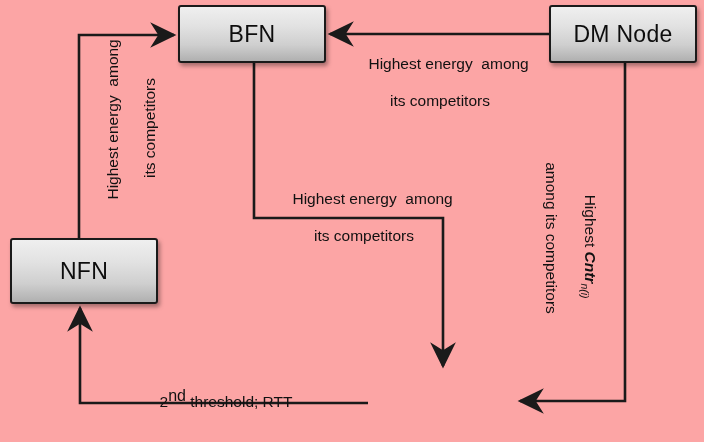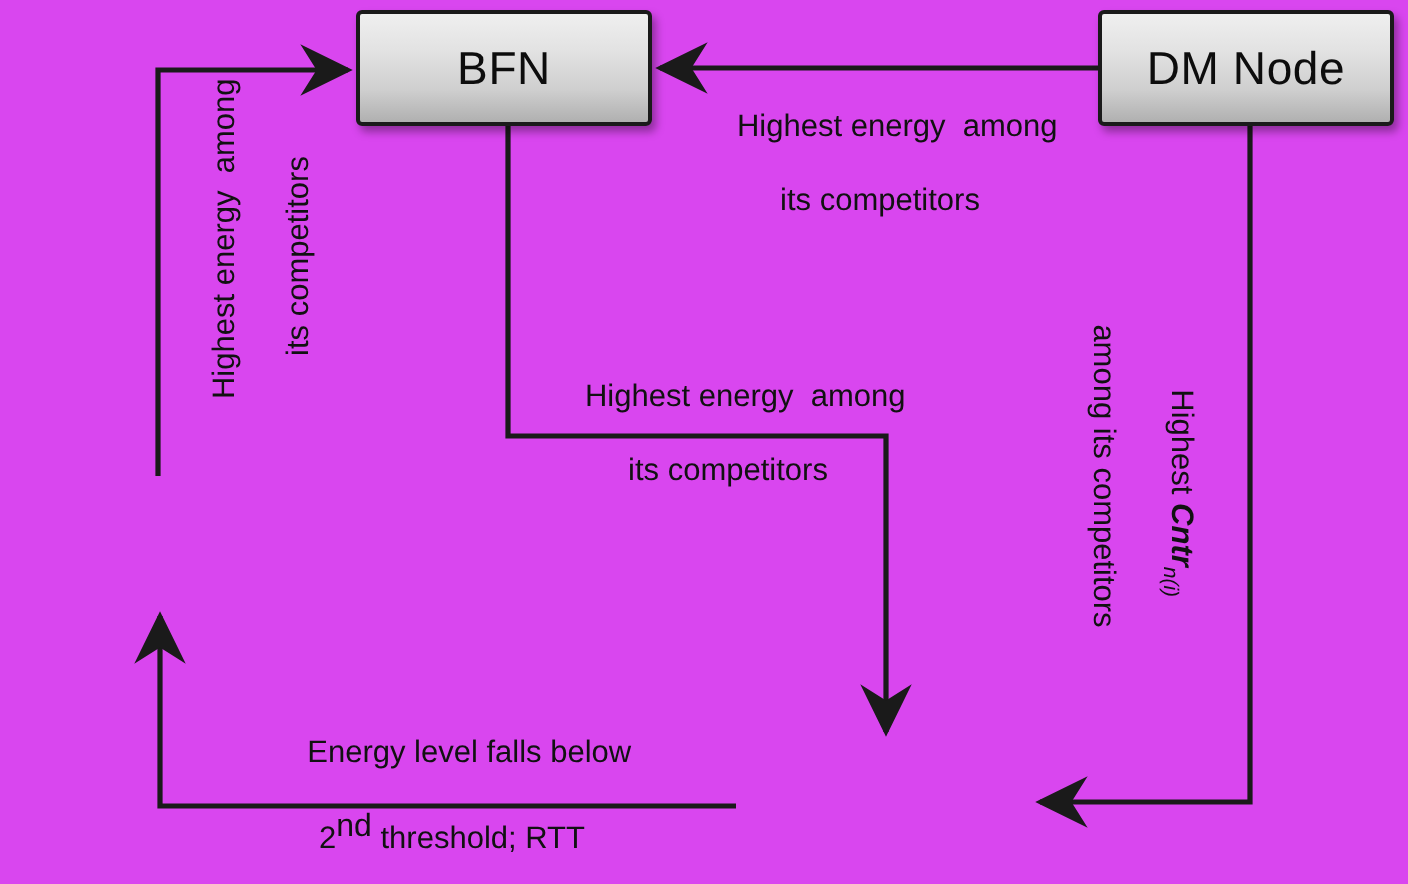--- a/index.html
+++ b/index.html
@@ -5,21 +5,21 @@
 <style>
   html, body {
     margin: 0;
     padding: 0;
     background: #ffffff;
   }
   #canvas {
     position: relative;
     width: 704px;
     height: 442px;
-    background: #d946ef;
+    background: #fca5a5;
     overflow: hidden;
     font-family: "Liberation Sans", sans-serif;
   }
   #diagram-svg {
     position: absolute;
     left: 0;
     top: 0;
     width: 704px;
     height: 442px;
   }
@@ -87,20 +87,23 @@
   </svg>
 
   <div class="node-box" style="left:178px; top:5px; width:148px; height:58px;">
     <span class="node-label">BFN</span>
   </div>
 
   <div class="node-box" style="left:549px; top:5px; width:148px; height:58px;">
     <span class="node-label">DM Node</span>
   </div>
 
+  <div class="node-box" style="left:10px; top:238px; width:148px; height:66px;">
+    <span class="node-label">NFN</span>
+  </div>
 
 
   <div class="edge-label" style="left:334px; top:37px; width:212px;">
     <span class="lbl-l1">Highest energy  among</span>
     <span class="lbl-l2">its competitors</span>
   </div>
 
   <div class="edge-label" style="left:252px; top:172px; width:224px;">
     <span class="lbl-l1">Highest energy  among</span>
     <span class="lbl-l2">its competitors</span>
@@ -110,17 +113,16 @@
     <span class="lbl-l1">Highest energy  among</span>
     <span class="lbl-l2">its competitors</span>
   </div>
 
   <div class="edge-label rot-cw" style="left:617px; top:140px; width:196px;">
     <span class="lbl-l1"><span>Highest </span><span class="mathvar">Cntr</span><span class="sub">n(i)</span></span>
     <span class="lbl-l2">among its competitors</span>
   </div>
 
   <div class="edge-label" style="left:104px; top:350px; width:244px;">
-    <span class="lbl-l1">Energy level falls below</span>
     <span class="lbl-l2"><span>2</span><span class="sup">nd</span><span> threshold; RTT</span></span>
   </div>
 
 </div>
 
 </body></html>

